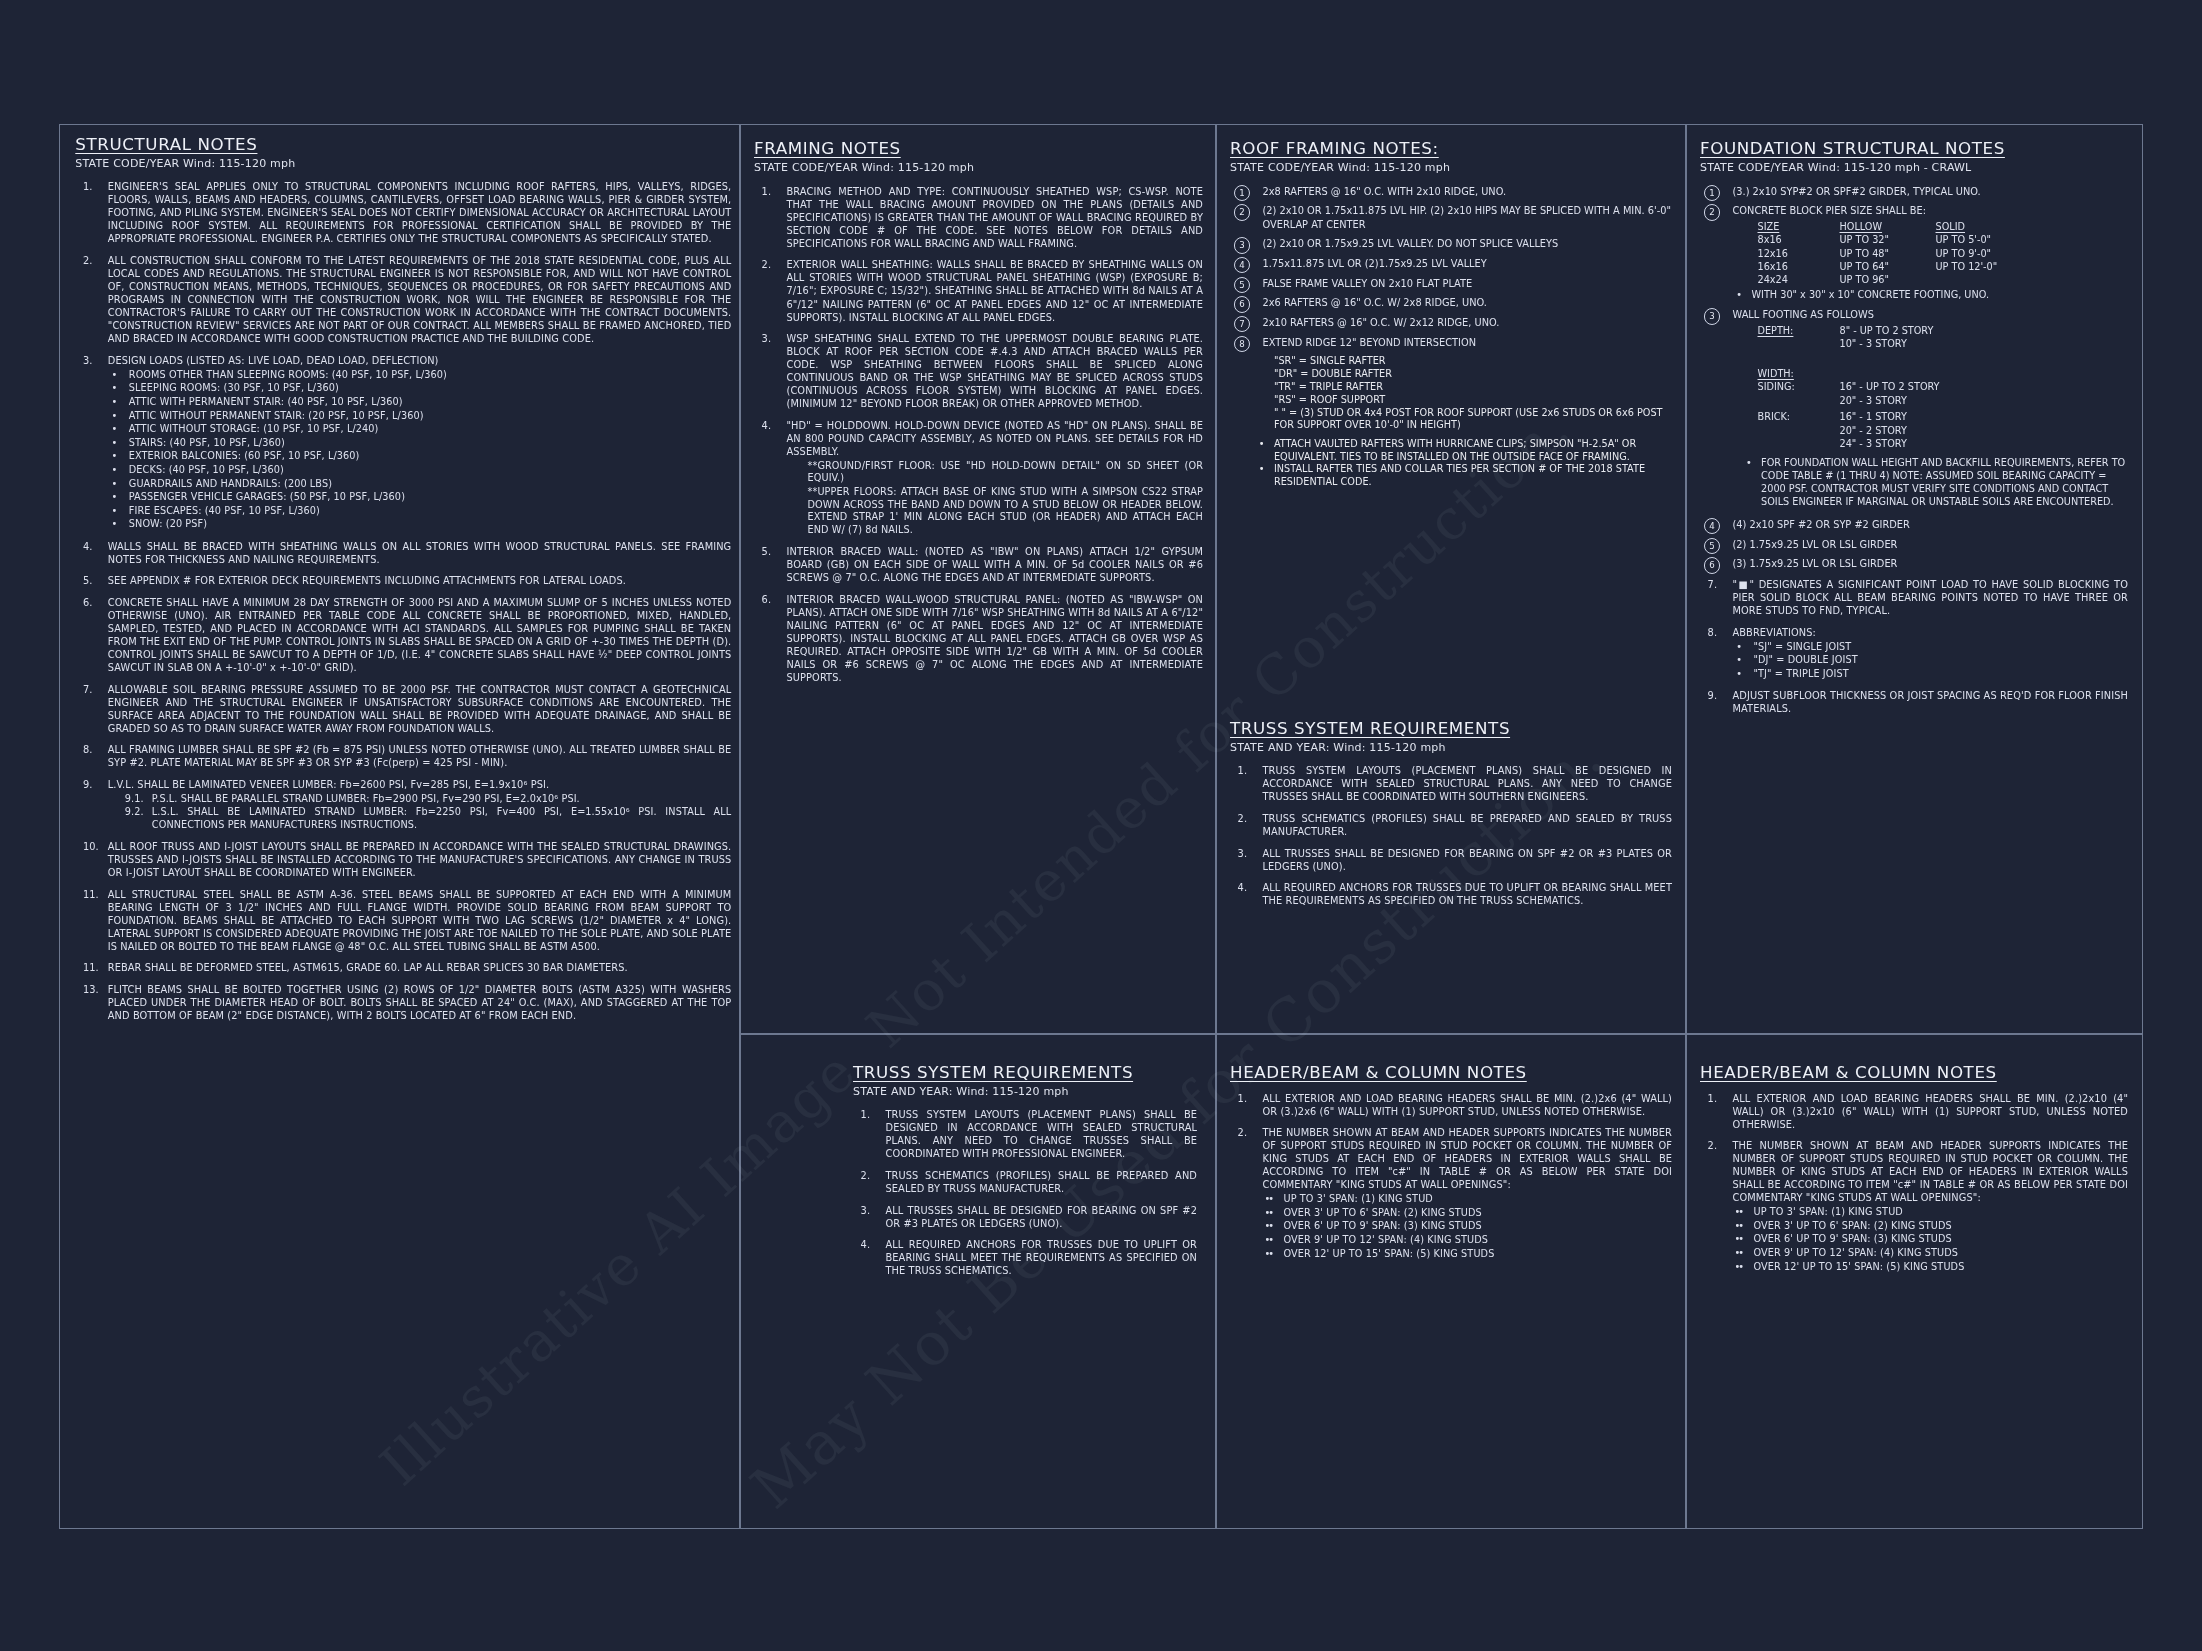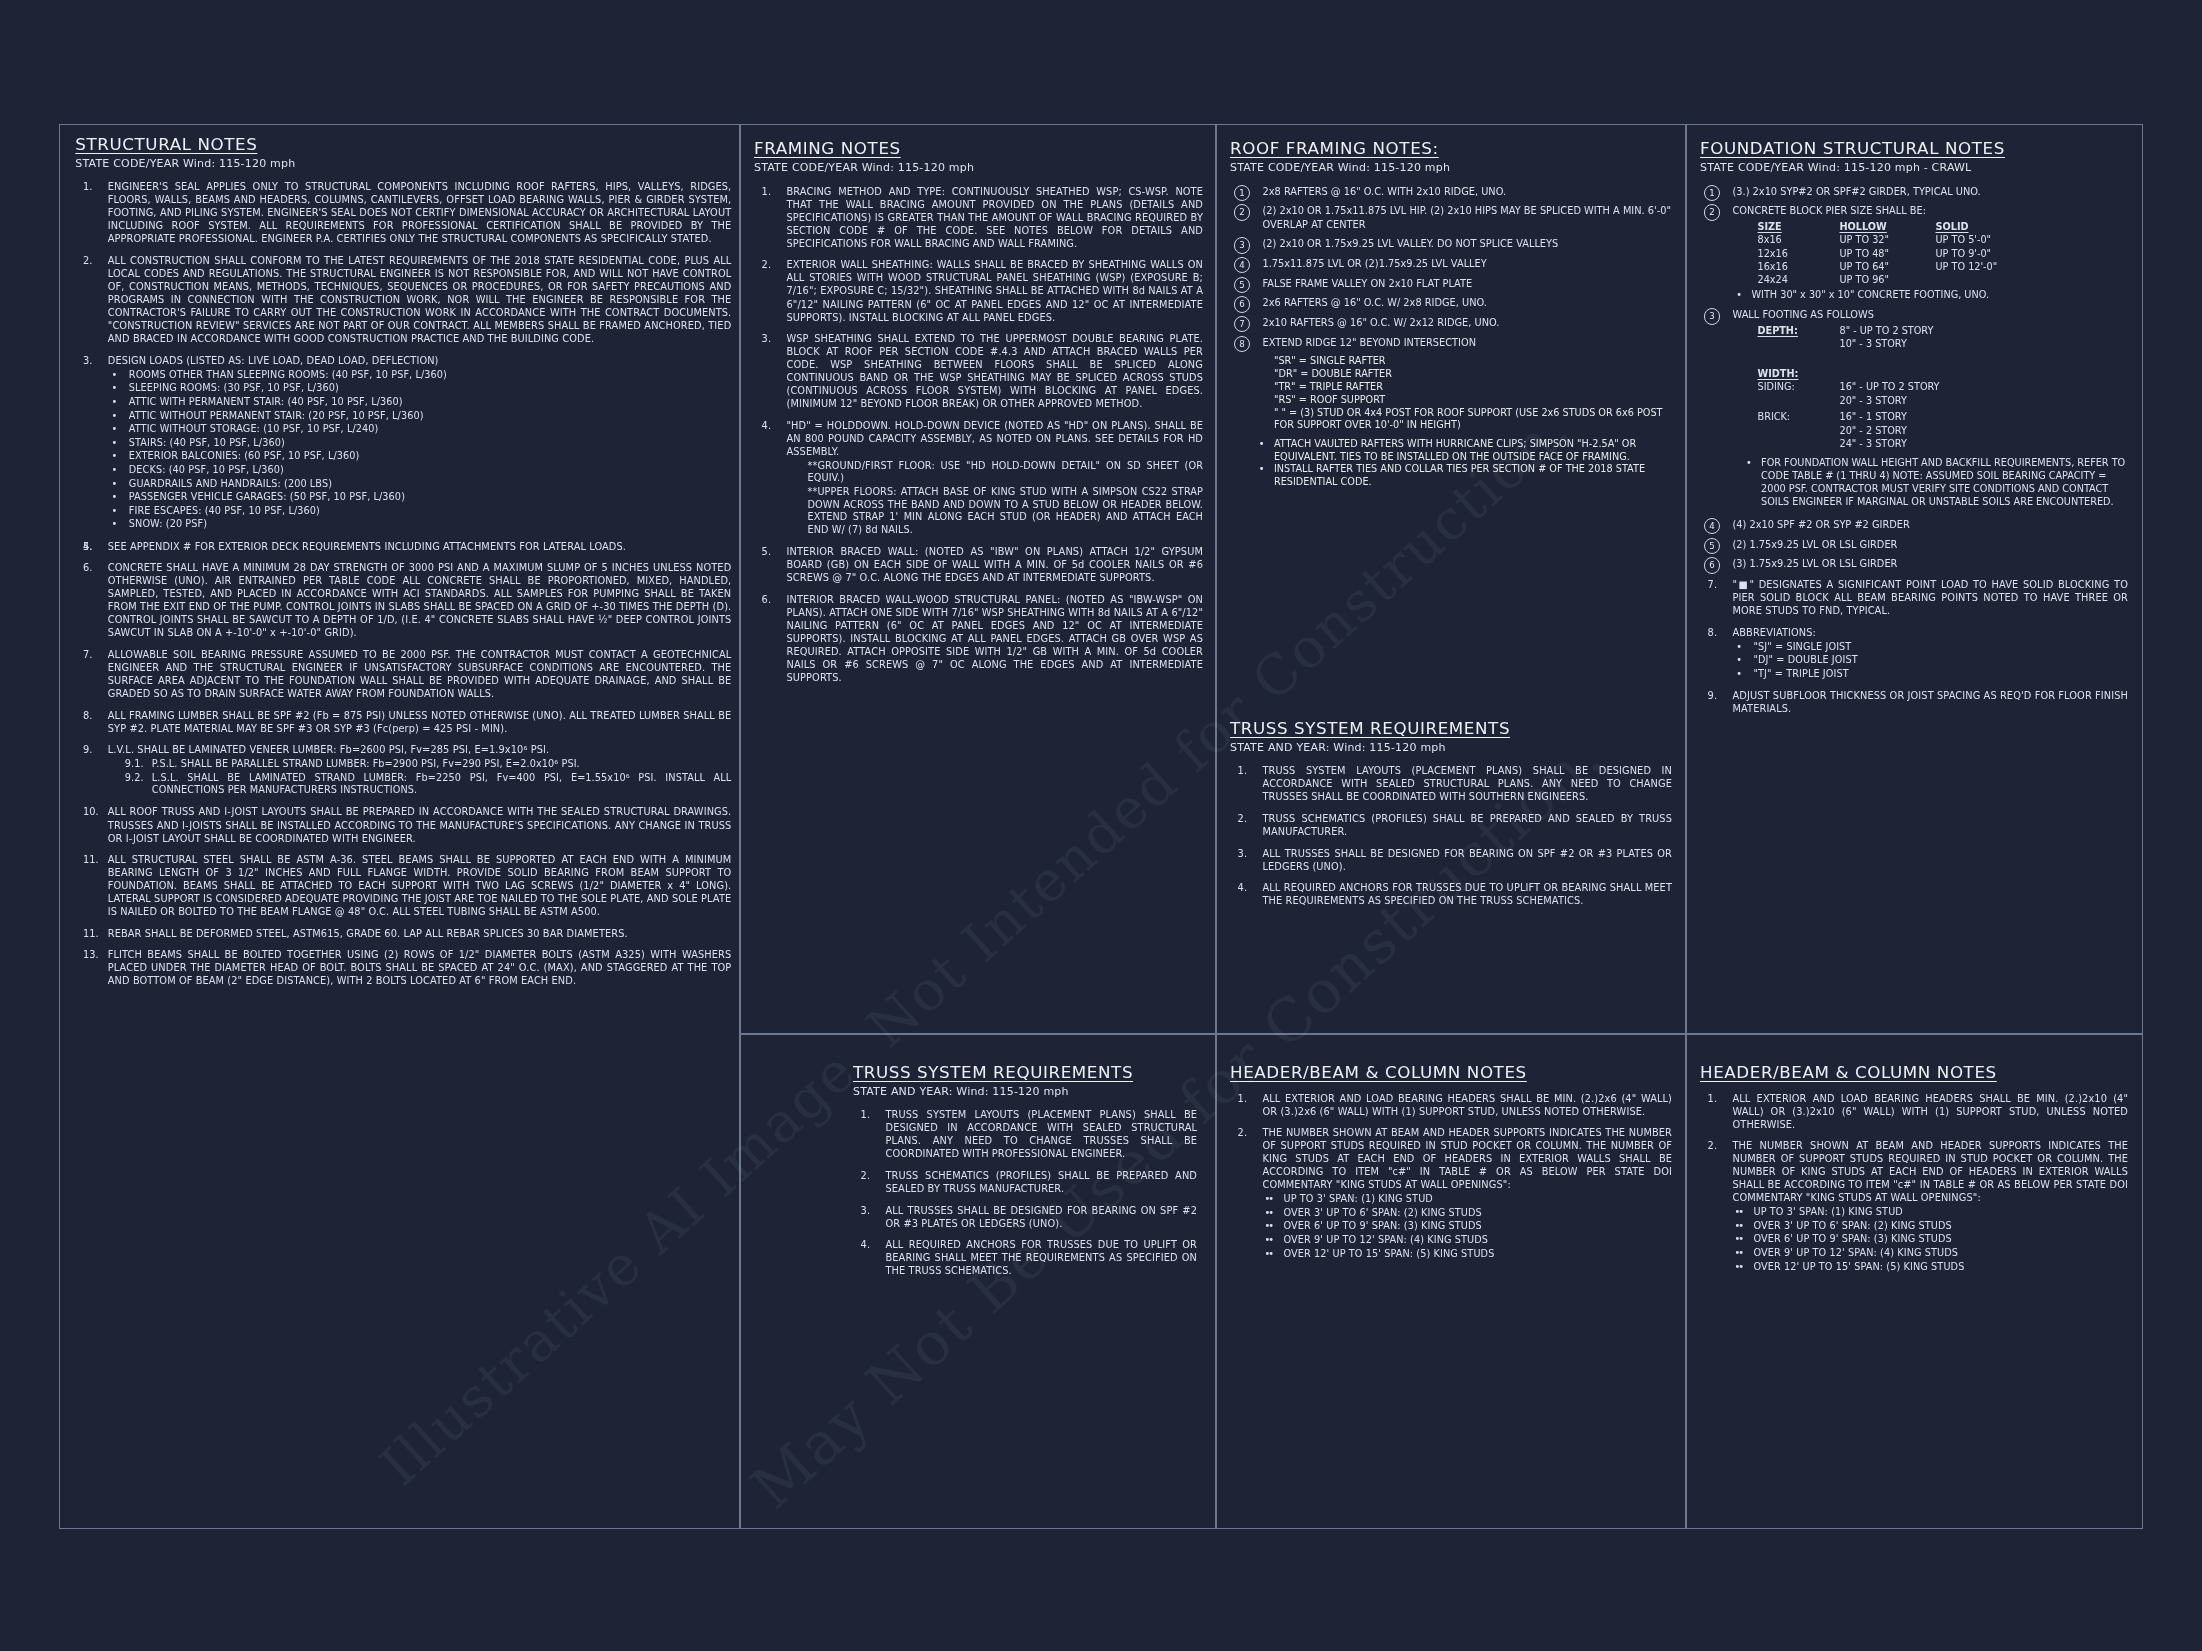--- a/index.html
+++ b/index.html
@@ -121,21 +121,21 @@
     margin:2.9px 0 2.9px 0;
     font-size:9.7px;
     line-height:1.35;
   }
   .tbl .row{display:flex;}
   .tbl .row .c{flex:0 0 auto;}
   .c1{width:82px;}
   .c2{width:96px;}
   .c3{width:105px;}
   .ind1{padding-left:25px;}
-  .hdr-ul{text-decoration:underline;text-underline-offset:1.9px;font-weight:bold;}
+  .hdr-ul{text-decoration:underline;text-underline-offset:1.9px;}
   .bullets{margin:1.9px 0 0 0;padding:0;list-style:none;}
   .bullets li{position:relative;padding-left:19px;font-size:9.7px;line-height:1.32;}
   .bullets li .b{position:absolute;left:3.8px;top:0;}
   .dblb li .b{left:1.9px;letter-spacing:-1.9px;}
 </style>
 </head>
 <body>
 
 <div class="watermark">
   <div class="wm-text wm1">Illustrative AI Image. Not Intended for Construction.</div>
@@ -166,21 +166,21 @@
           <li><span class="b">•</span><span>ATTIC WITHOUT STORAGE: (10 PSF, 10 PSF, L/240)</span></li>
           <li><span class="b">•</span><span>STAIRS: (40 PSF, 10 PSF, L/360)</span></li>
           <li><span class="b">•</span><span>EXTERIOR BALCONIES: (60 PSF, 10 PSF, L/360)</span></li>
           <li><span class="b">•</span><span>DECKS: (40 PSF, 10 PSF, L/360)</span></li>
           <li><span class="b">•</span><span>GUARDRAILS AND HANDRAILS: (200 LBS)</span></li>
           <li><span class="b">•</span><span>PASSENGER VEHICLE GARAGES: (50 PSF, 10 PSF, L/360)</span></li>
           <li><span class="b">•</span><span>FIRE ESCAPES: (40 PSF, 10 PSF, L/360)</span></li>
           <li><span class="b">•</span><span>SNOW: (20 PSF)</span></li>
         </ul>
       </li>
-      <li><span class="num">4.</span></li>
+      <li><span class="num">4.</span><span>WALLS SHALL BE BRACED WITH SHEATHING WALLS ON ALL STORIES WITH WOOD STRUCTURAL PANELS. SEE FRAMING NOTES FOR THICKNESS AND NAILING REQUIREMENTS.</span></li>
       <li><span class="num">5.</span><span>SEE APPENDIX # FOR EXTERIOR DECK REQUIREMENTS INCLUDING ATTACHMENTS FOR LATERAL LOADS.</span></li>
       <li><span class="num">6.</span><span>CONCRETE SHALL HAVE A MINIMUM 28 DAY STRENGTH OF 3000 PSI AND A MAXIMUM SLUMP OF 5 INCHES UNLESS NOTED OTHERWISE (UNO). AIR ENTRAINED PER TABLE CODE  ALL CONCRETE SHALL BE PROPORTIONED, MIXED, HANDLED, SAMPLED, TESTED, AND PLACED IN ACCORDANCE WITH ACI STANDARDS. ALL SAMPLES FOR PUMPING SHALL BE TAKEN FROM THE EXIT END OF THE PUMP. CONTROL JOINTS IN SLABS SHALL BE SPACED ON A GRID OF +-30 TIMES THE DEPTH (D). CONTROL JOINTS SHALL BE SAWCUT TO A DEPTH OF 1/D, (I.E. 4" CONCRETE SLABS SHALL HAVE ½" DEEP CONTROL JOINTS SAWCUT IN SLAB ON A +-10'-0" x +-10'-0" GRID).</span></li>
       <li><span class="num">7.</span><span>ALLOWABLE SOIL BEARING PRESSURE ASSUMED TO BE 2000 PSF. THE CONTRACTOR MUST CONTACT A GEOTECHNICAL ENGINEER AND THE STRUCTURAL ENGINEER IF UNSATISFACTORY SUBSURFACE CONDITIONS ARE ENCOUNTERED. THE SURFACE AREA ADJACENT TO THE FOUNDATION WALL SHALL BE PROVIDED WITH ADEQUATE DRAINAGE, AND SHALL BE GRADED SO AS TO DRAIN SURFACE WATER AWAY FROM FOUNDATION WALLS.</span></li>
       <li><span class="num">8.</span><span>ALL FRAMING LUMBER SHALL BE SPF #2 (Fb = 875 PSI) UNLESS NOTED OTHERWISE (UNO). ALL TREATED LUMBER SHALL BE SYP #2. PLATE MATERIAL MAY BE SPF #3 OR SYP #3 (Fc(perp) = 425 PSI - MIN).</span></li>
       <li><span class="num">9.</span><span>L.V.L. SHALL BE LAMINATED VENEER LUMBER: Fb=2600 PSI, Fv=285 PSI, E=1.9x10⁶ PSI.</span>
         <ul class="sub">
           <li style="padding-left:44px;"><span class="sn" style="left:17px;width:29px;">9.1.</span><span>P.S.L.  SHALL BE PARALLEL STRAND LUMBER: Fb=2900 PSI, Fv=290 PSI, E=2.0x10⁶ PSI.</span></li>
           <li style="padding-left:44px;"><span class="sn" style="left:17px;width:29px;">9.2.</span><span>L.S.L.  SHALL BE LAMINATED STRAND LUMBER: Fb=2250 PSI, Fv=400 PSI, E=1.55x10⁶ PSI. INSTALL ALL CONNECTIONS PER MANUFACTURERS INSTRUCTIONS.</span></li>
         </ul>
       </li>

